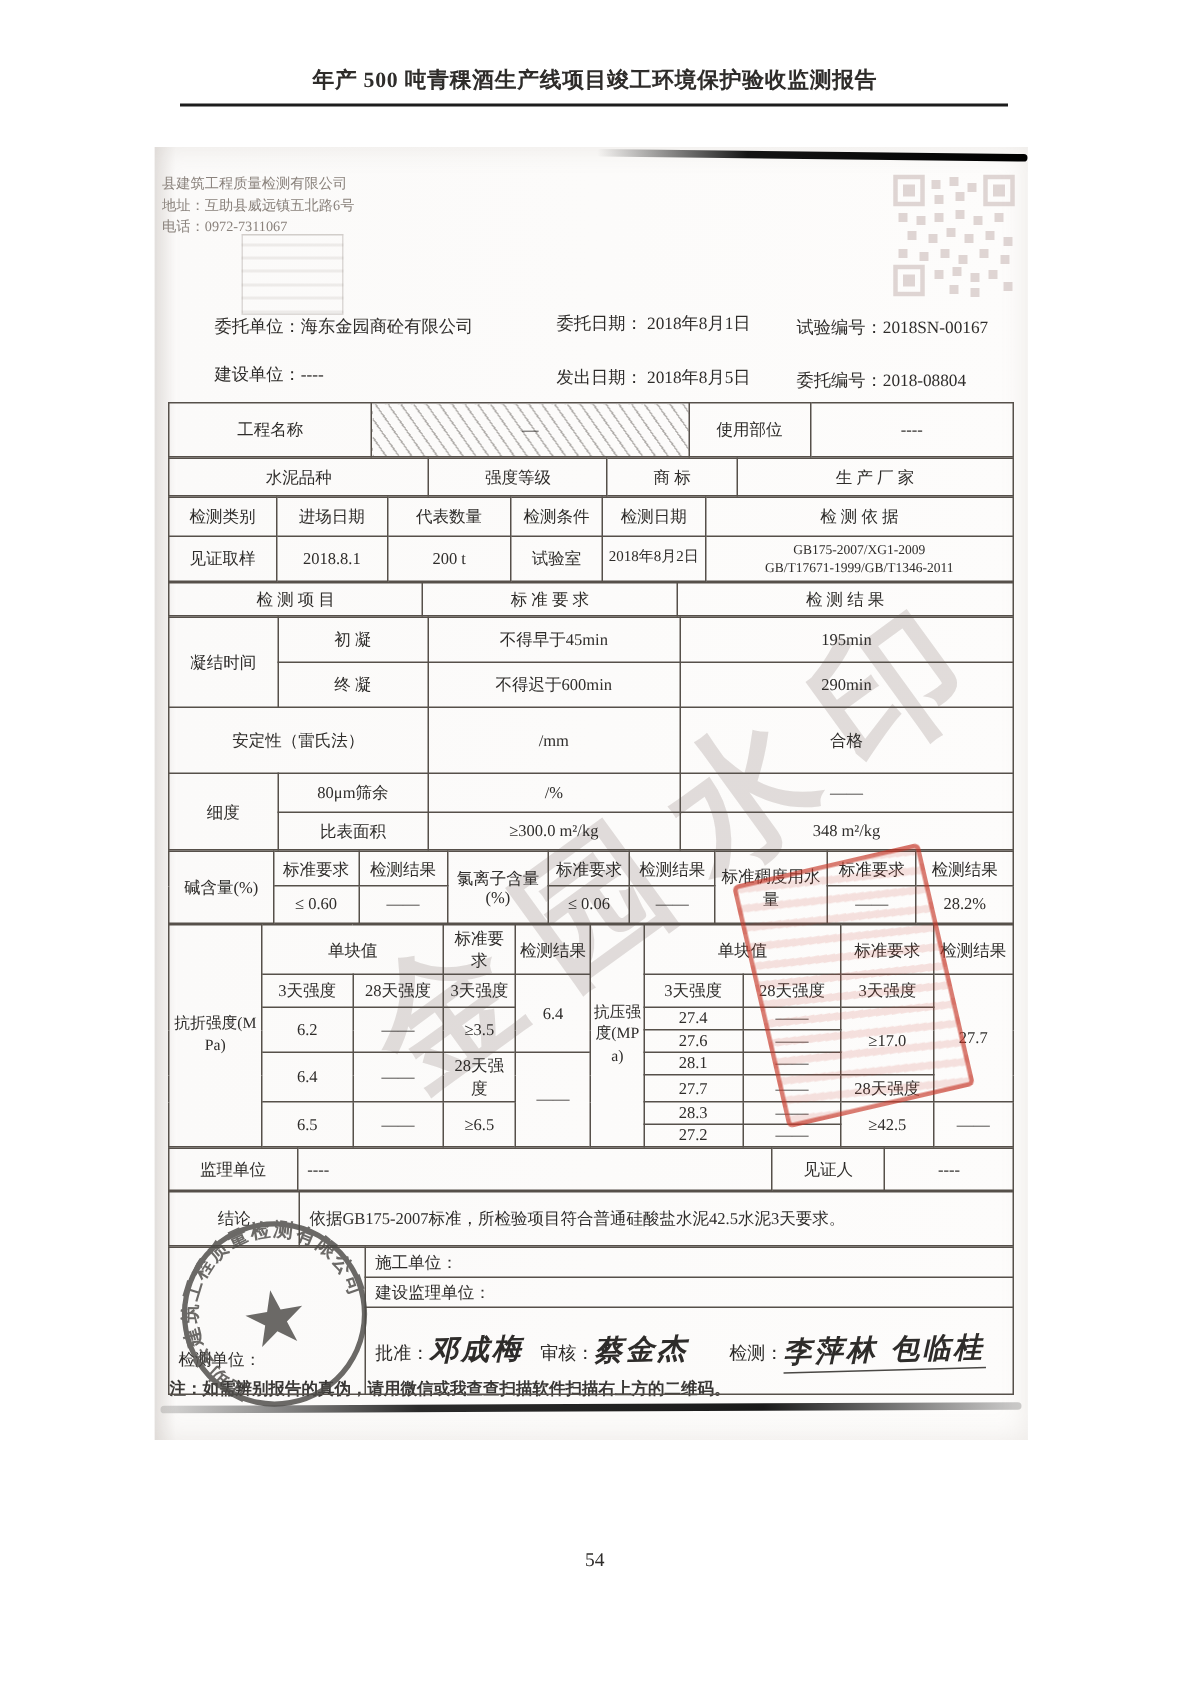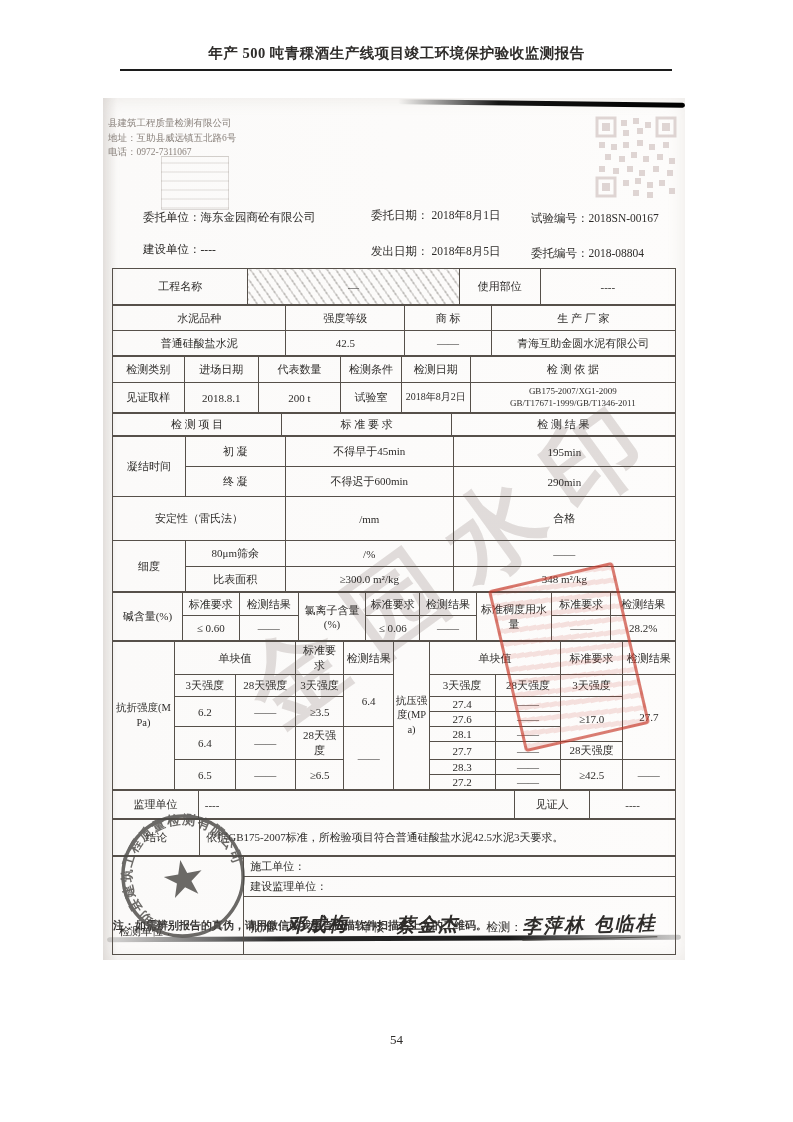--- a/index.html
+++ b/index.html
@@ -131,26 +131,20 @@
       </table>
 
     <table>
       <tbody>
           <tr style="height:25px;">
         <td style="width:31%;">水泥品种</td>
         <td style="width:21%;">强度等级</td>
         <td style="width:15%;">商  标</td>
         <td style="width:33%;">生 产 厂 家</td>
       </tr>
-      <tr style="height:25px;">
-        <td>普通硅酸盐水泥</td>
-        <td>42.5</td>
-        <td>——</td>
-        <td>青海互助金圆水泥有限公司</td>
-      </tr>
     </tbody>
       </table>
 
     <table>
       <tbody>
           <tr style="height:26px;">
         <td style="width:12.5%;">检测类别</td>
         <td style="width:13%;">进场日期</td>
         <td style="width:14.5%;">代表数量</td>
         <td style="width:10.5%;">检测条件</td>

